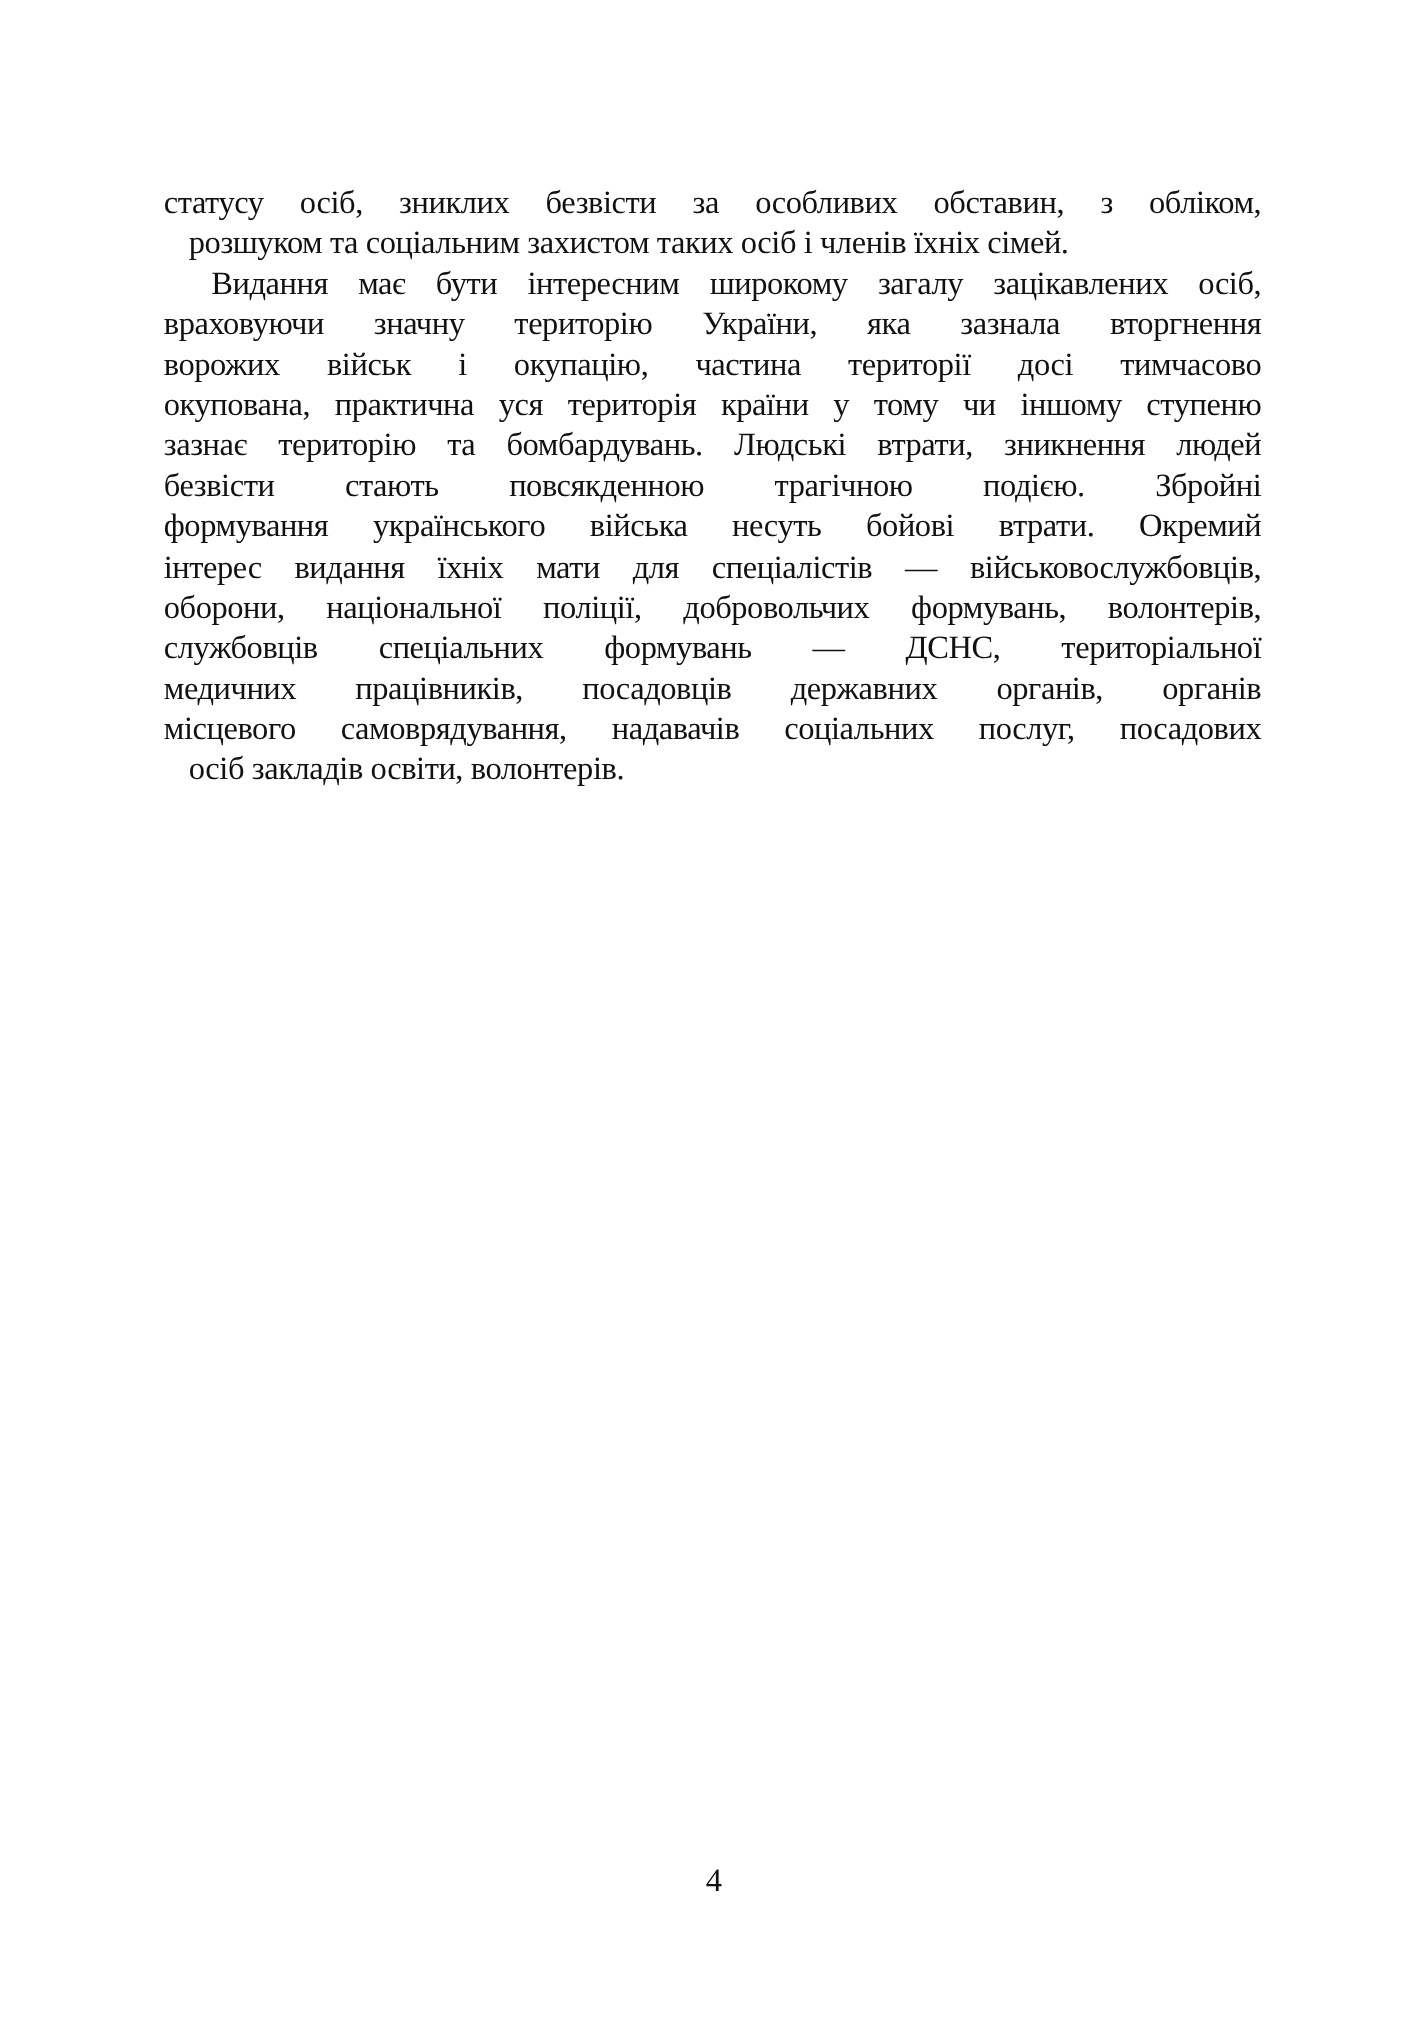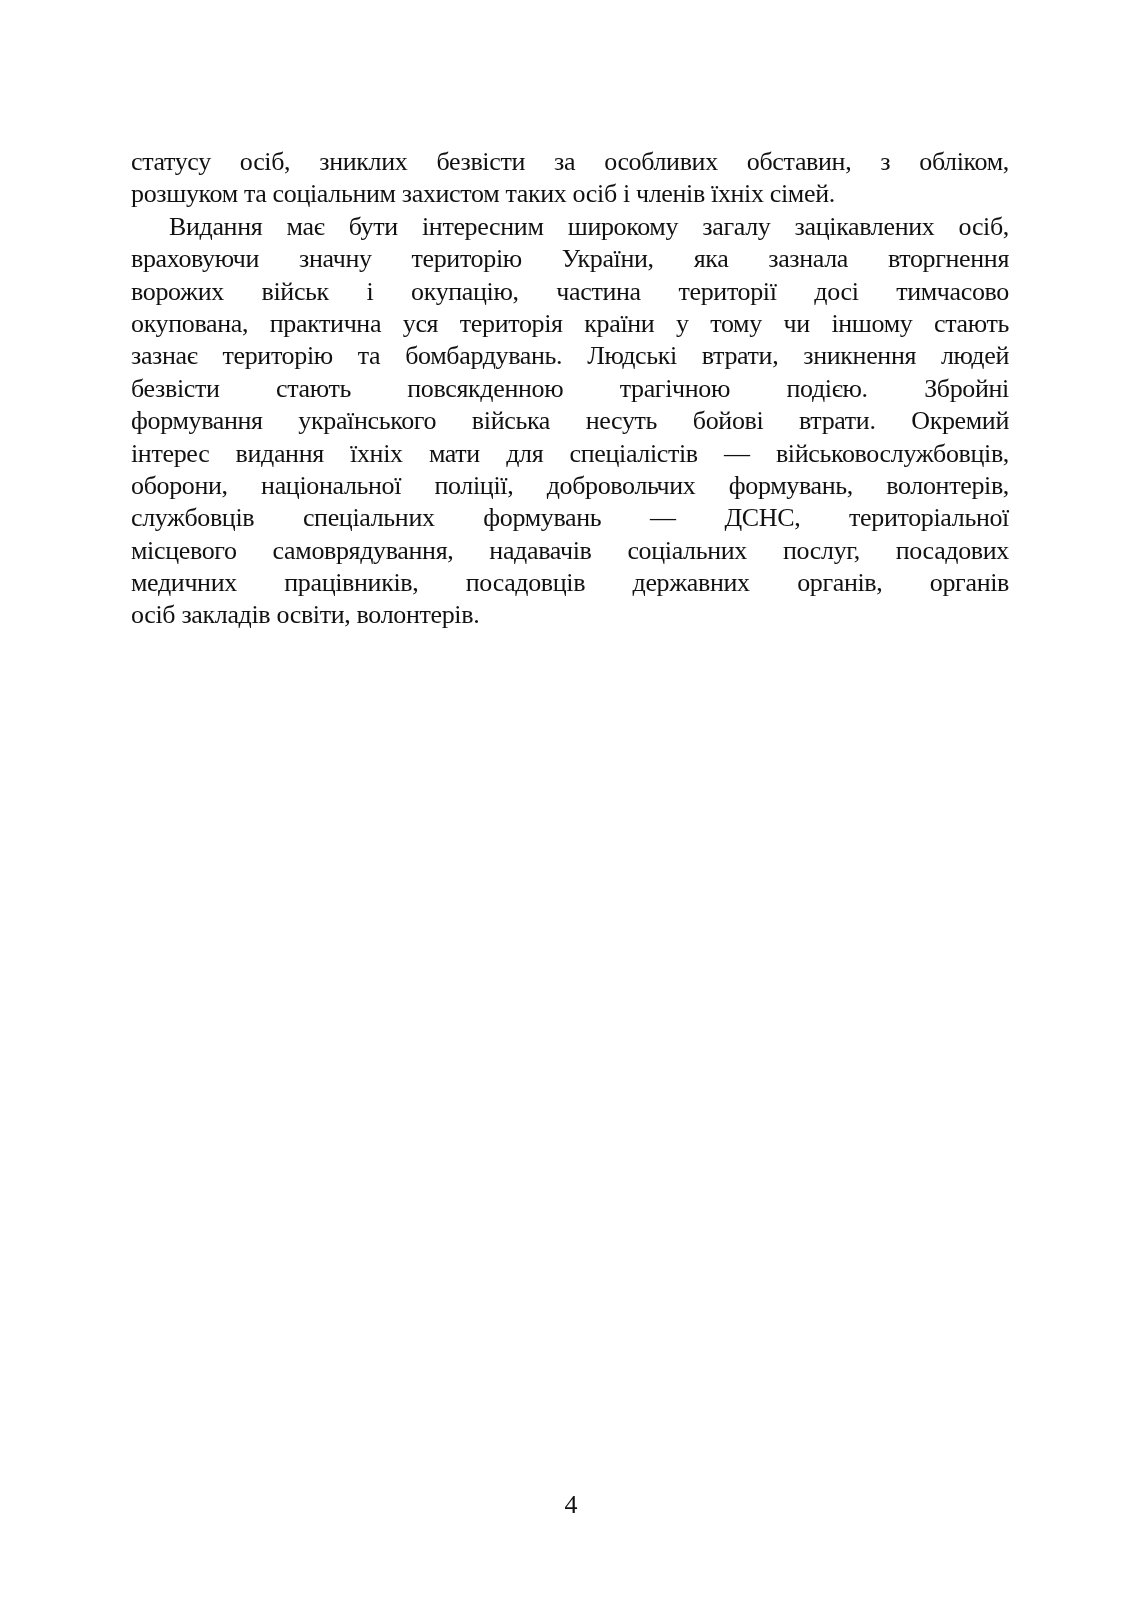--- a/index.html
+++ b/index.html
@@ -34,20 +34,21 @@
       height: 32.4px;
       line-height: 32.4px;
       font-size: 26px;
       white-space: nowrap;
       text-align: justify;
       text-align-last: justify;
       letter-spacing: -0.35px;
     }
     .line.last {
       text-align-last: left;
+      margin-left: 20px;
     }
     .line.indent {
       padding-left: 38px;
     }
     .page-number {
       position: absolute;
       left: 0;
       width: 1142px;
       top: 1490px;
       text-align: center;
@@ -61,26 +62,26 @@
 
 <div class="page">
   <div class="text-block">
 
     <span class="line">статусу осіб, зниклих безвісти за особливих обставин, з обліком,</span>
     <span class="line last">розшуком та соціальним захистом таких осіб і членів їхніх сімей.</span>
 
     <span class="line indent">Видання має бути інтересним широкому загалу зацікавлених осіб,</span>
     <span class="line">враховуючи значну територію України, яка зазнала вторгнення</span>
     <span class="line">ворожих військ і окупацію, частина території досі тимчасово</span>
-    <span class="line">окупована, практична уся територія країни у тому чи іншому стають</span>
+    <span class="line">окупована, практична уся територія країни у тому чи іншому ступеню</span>
     <span class="line">зазнає територію та бомбардувань. Людські втрати, зникнення людей</span>
     <span class="line">безвісти стають повсякденною трагічною подією. Збройні</span>
     <span class="line">формування українського війська несуть бойові втрати. Окремий</span>
     <span class="line">інтерес видання їхніх мати для спеціалістів — військовослужбовців,</span>
     <span class="line">оборони, національної поліції, добровольчих формувань, волонтерів,</span>
     <span class="line">службовців спеціальних формувань — ДСНС, територіальної</span>
+    <span class="line">медичних працівників, посадовців державних органів, органів</span>
     <span class="line">місцевого самоврядування, надавачів соціальних послуг, посадових</span>
-    <span class="line">медичних працівників, посадовців державних органів, органів</span>
     <span class="line last">осіб закладів освіти, волонтерів.</span>
   </div>
 
   <div class="page-number">4</div>
 </div>
 
 </body></html>

